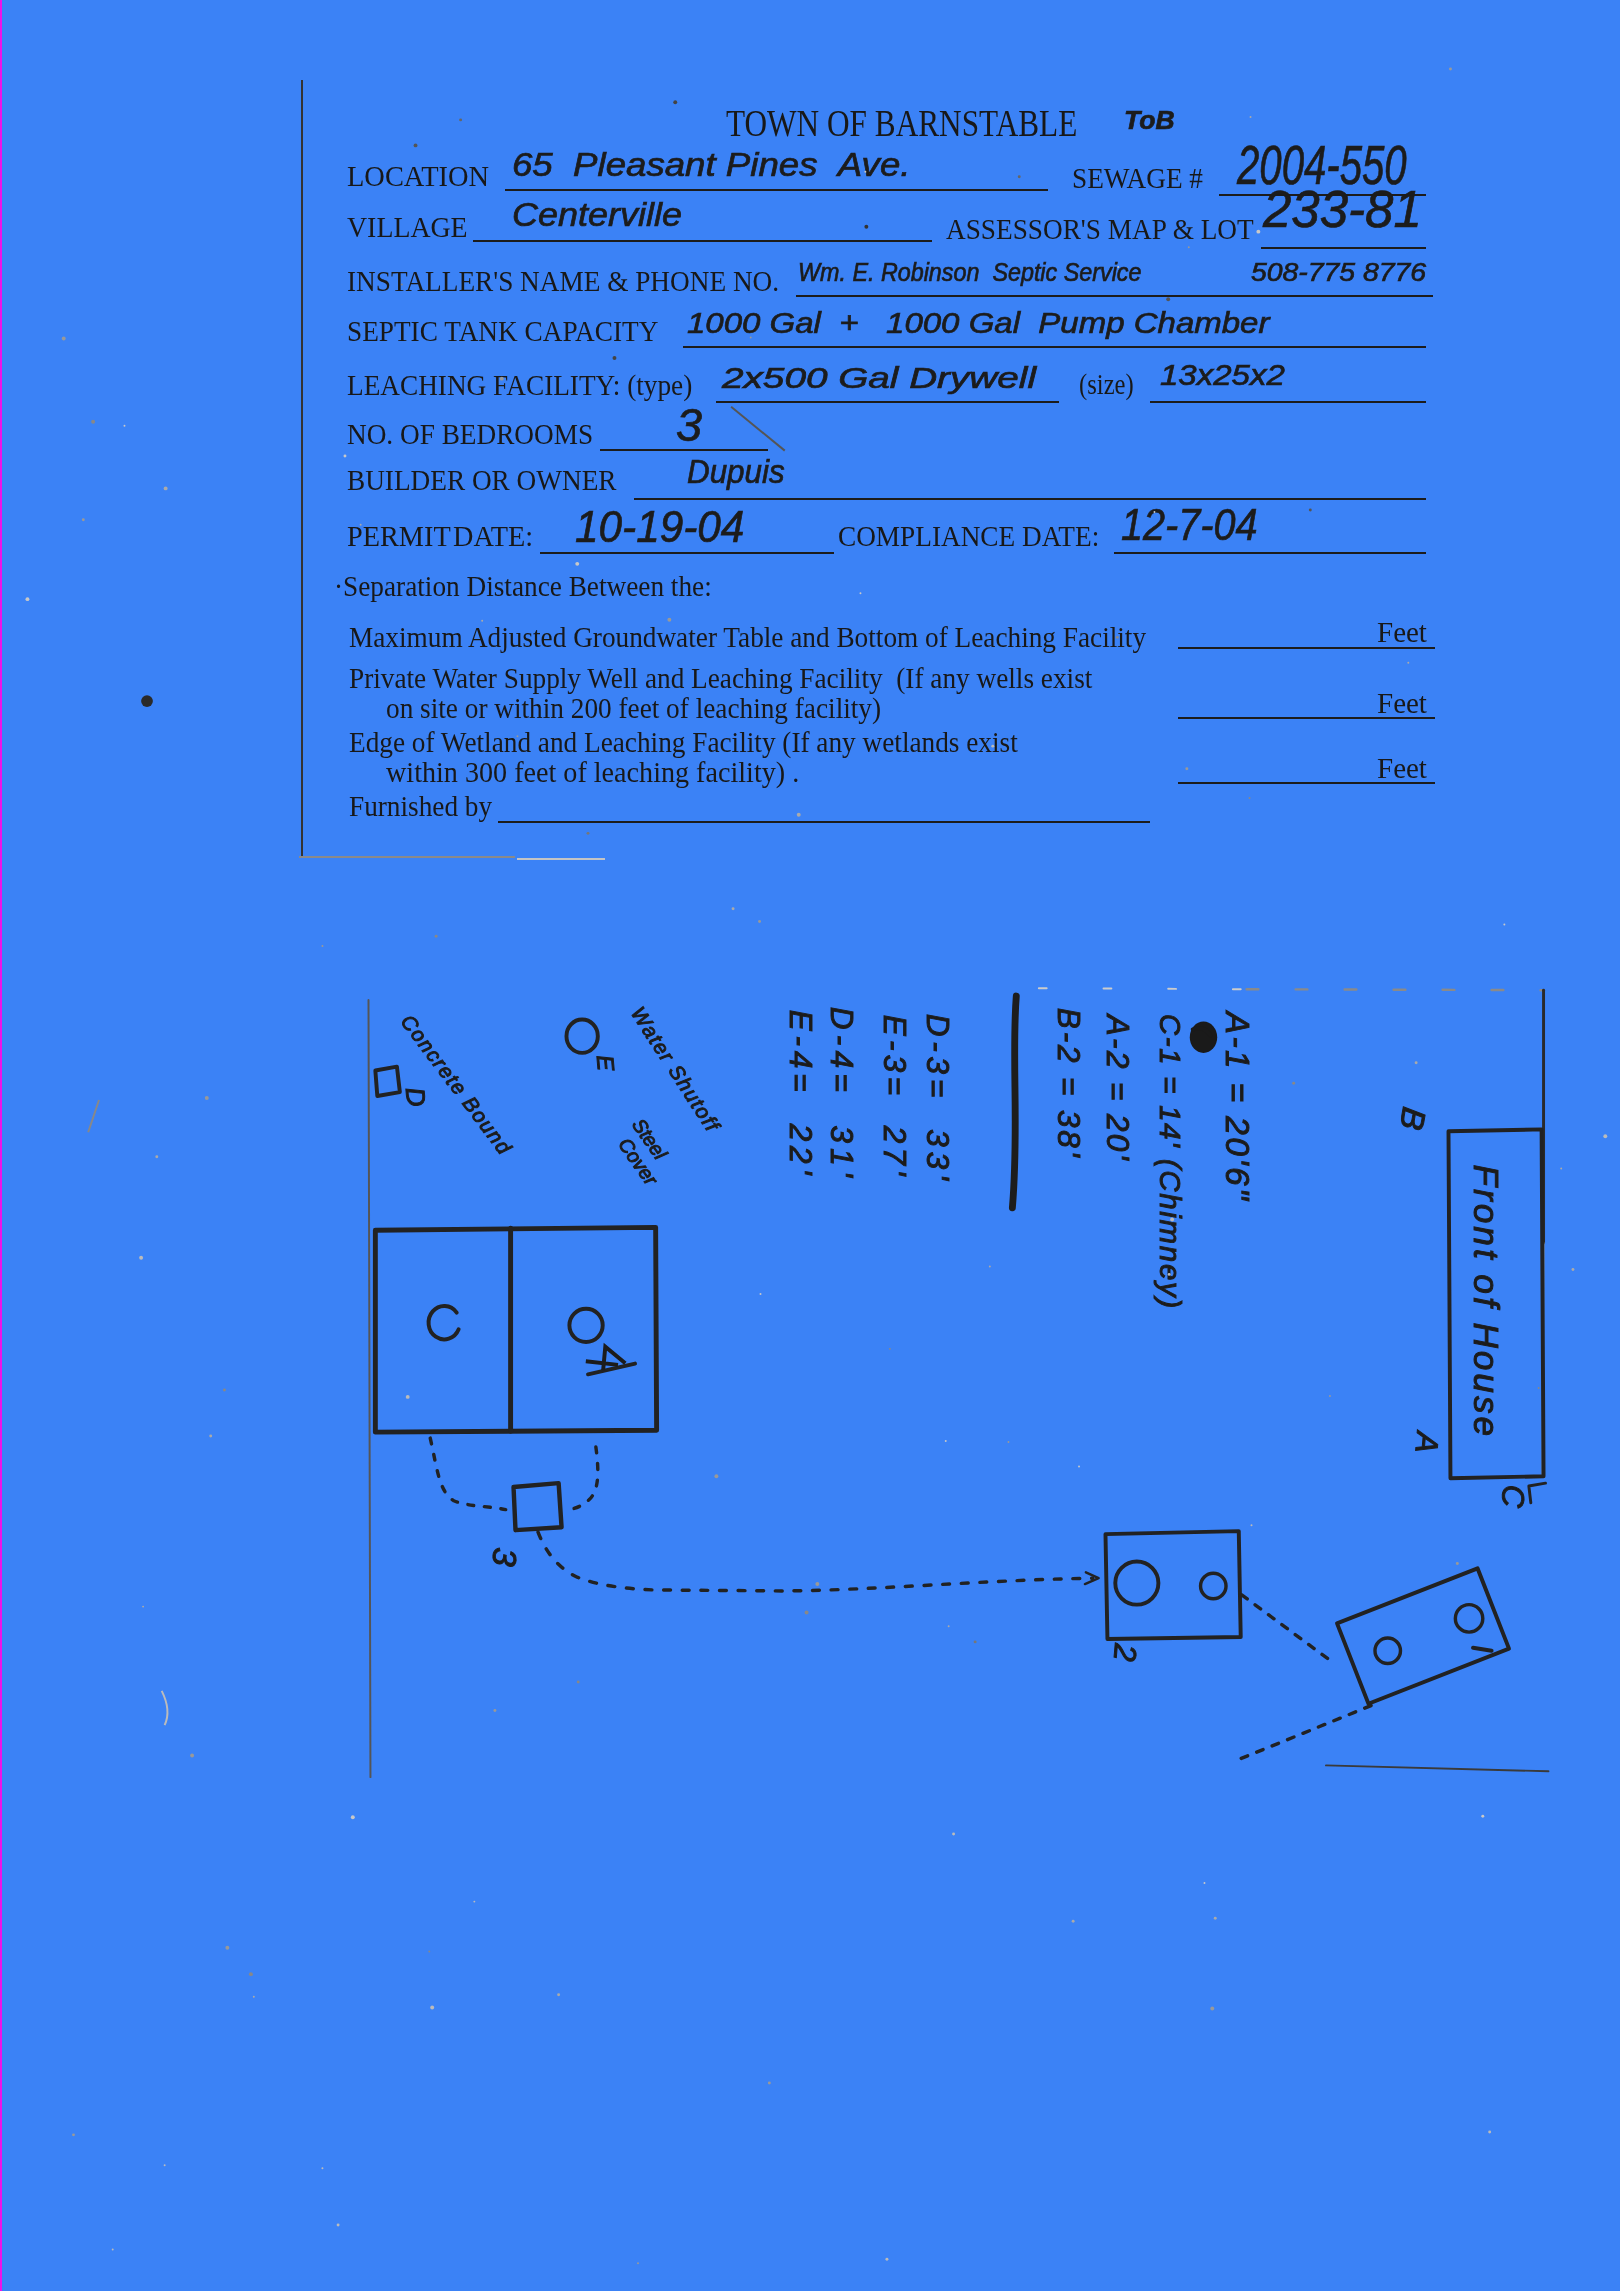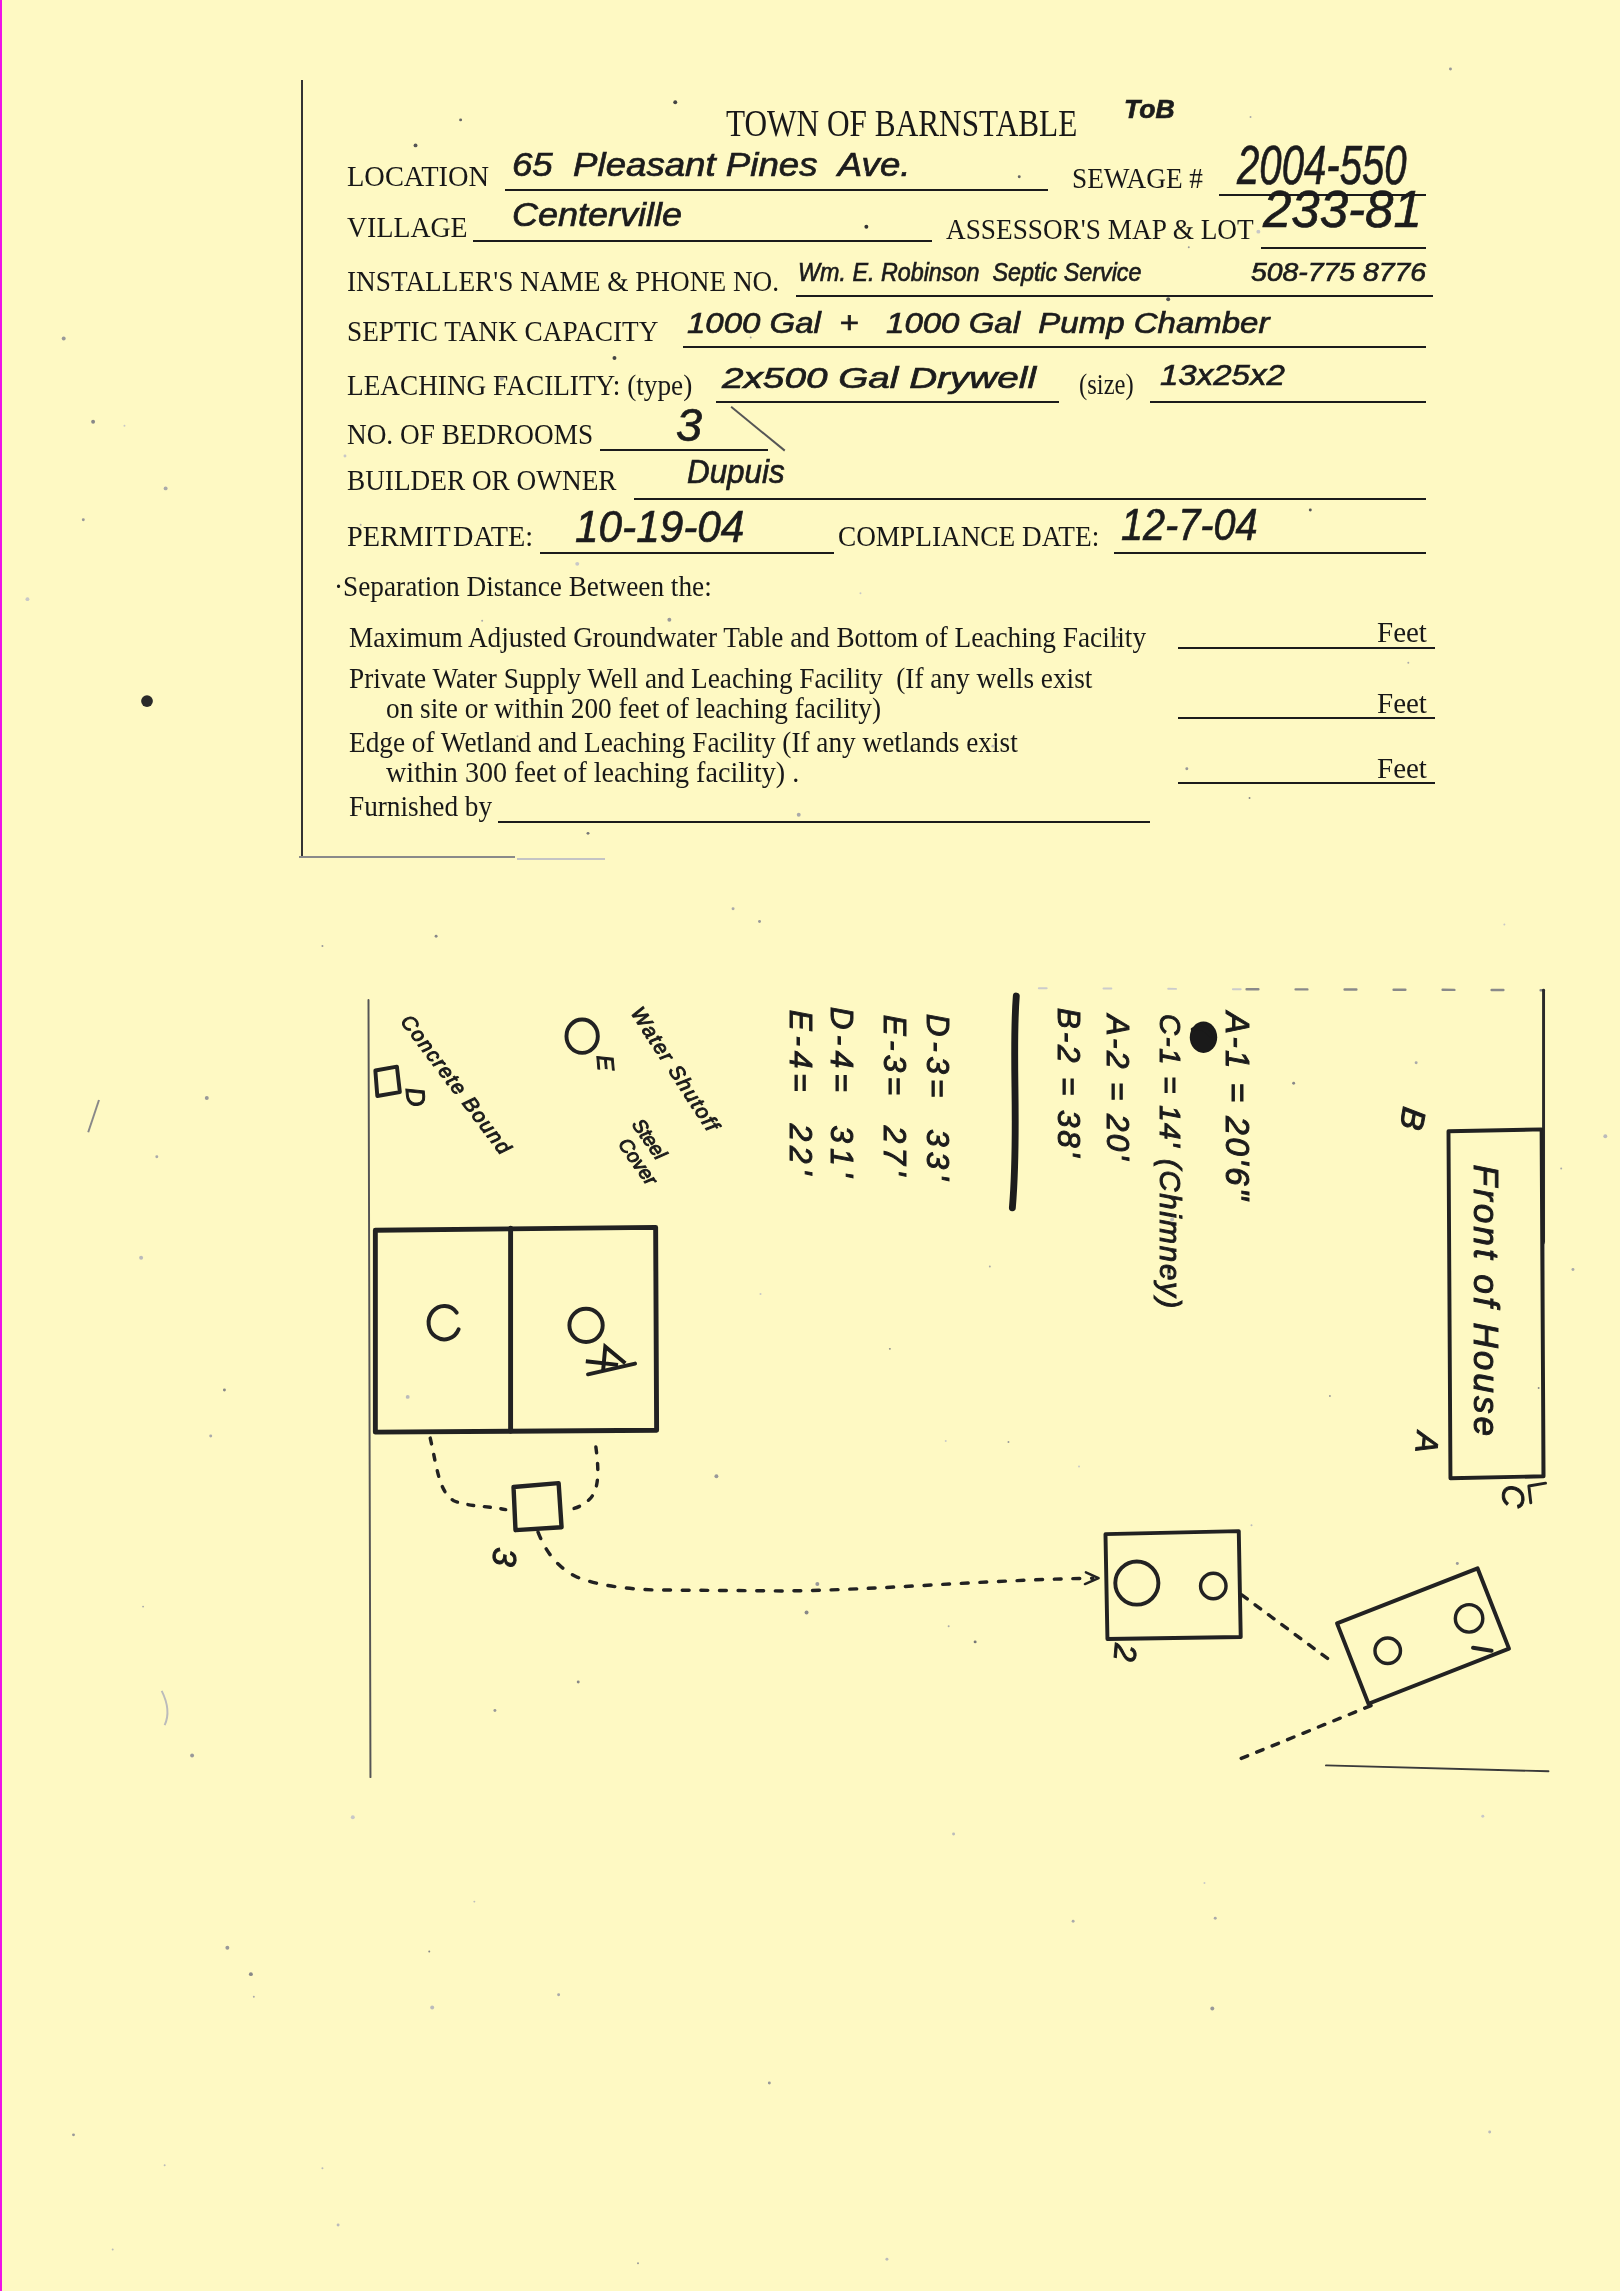--- a/index.html
+++ b/index.html
@@ -1,32 +1,32 @@
 <!DOCTYPE html>
 <html><head>
 <meta charset="utf-8">
 <style>
 html,body{margin:0;padding:0}
-.page{position:relative;width:1620px;height:2292px;background:#fef9c3;overflow:hidden}
+.page{position:relative;width:1620px;height:2292px;background:#3b82f6;overflow:hidden}
 .lbl{position:absolute;font-family:"Liberation Serif",serif;font-size:29px;color:#181818;white-space:nowrap;line-height:1;transform-origin:0 0;transform:scaleX(.94)}
 .hw{position:absolute;font-family:"Liberation Sans",sans-serif;font-style:italic;color:#1c1c1c;white-space:nowrap;line-height:1;transform-origin:0 0;-webkit-text-stroke:0.7px #1c1c1c}
 .ul{position:absolute;background:#1c1c1c;height:2px}
 </style>
 </head>
 <body>
 <div class="page">
 
   <div style="position:absolute;left:0;top:0;width:2px;height:2292px;background:#f012e8"></div>
 
   <div style="position:absolute;left:301px;top:80px;width:2px;height:776px;background:#333"></div>
   <div style="position:absolute;left:299px;top:856px;width:216px;height:2px;background:#8a8a8a"></div>
     <div style="position:absolute;left:517px;top:858px;width:88px;height:2px;background:#c4c4c4"></div>
 
   <div class="lbl" id="t-title" style="left:726px;top:105px;font-size:37px;transform:scaleX(.845)">TOWN OF BARNSTABLE</div>
-  <div class="hw" style="left:1124px;top:96px;font-size:26.5px;font-weight:bold">ToB</div>
+  <div class="hw" style="left:1124px;top:107px;font-size:26.5px;font-weight:bold">ToB</div>
 
   <div class="lbl" style="left:347px;top:162px;transform:scaleX(.98)">LOCATION</div>
   <div class="ul" style="left:505px;top:189px;width:543px"></div>
   <div class="hw" style="left:512px;top:148px;font-size:33px;transform:scaleX(1.11)">65&nbsp;&nbsp;Pleasant Pines&nbsp;&nbsp;Ave.</div>
   <div class="lbl" style="left:1072px;top:164px">SEWAGE #</div>
   <div class="ul" style="left:1219px;top:194px;width:207px"></div>
   <div class="hw" style="left:1237px;top:138px;font-size:55px;transform:scaleX(0.73)">2004-550</div>
 
   <div class="lbl" style="left:347px;top:213px;transform:scaleX(.96)">VILLAGE</div>
   <div class="ul" style="left:473px;top:240px;width:459px"></div>

